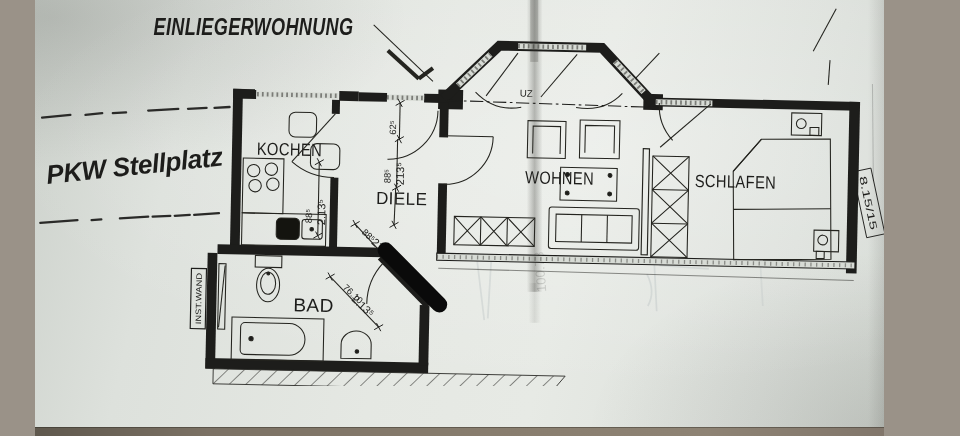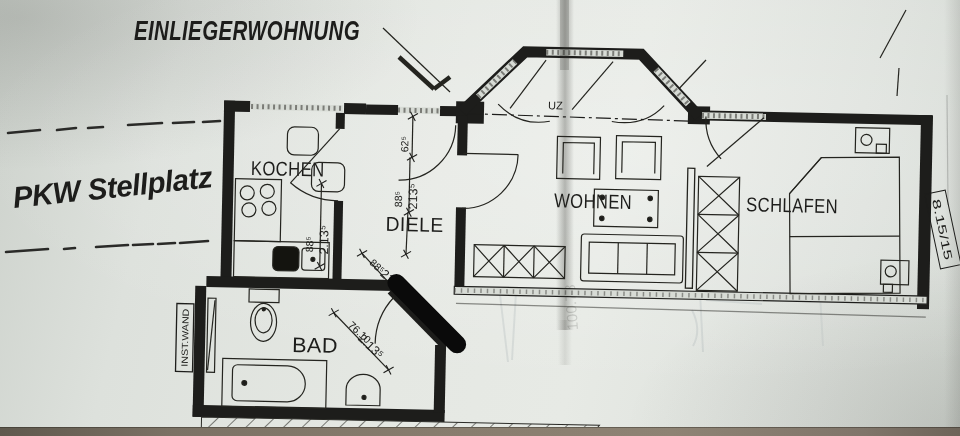--- a/index.html
+++ b/index.html
@@ -1,17 +1,17 @@
 <!DOCTYPE html>
 <html><head>
 <meta charset="utf-8">
 <style>
   html,body{margin:0;padding:0;background:#9a9288;}
-  .stage{position:relative;width:960px;height:436px;overflow:hidden;
-         font-family:"Liberation Sans",sans-serif;}
+  .stage{position:relative;width:849px;height:436px;overflow:hidden;
+         font-family:"Liberation Sans",sans-serif;margin-left:35px;}
   
   .paper{position:absolute;inset:0;
     background:
       radial-gradient(120% 90% at 68% 35%, rgba(255,255,255,.28), rgba(255,255,255,0) 60%),
       radial-gradient(60% 50% at 2% 4%, rgba(40,42,38,.16), rgba(40,42,38,0) 70%),
       radial-gradient(50% 60% at 100% 100%, rgba(40,40,36,.14), rgba(40,40,36,0) 70%),
       linear-gradient(103deg,#ccd1cb 0%,#dde1dc 18%,#e5e8e3 45%,#e7eae5 62%,#dce0db 86%,#d4d9d3 100%);
   }
   .rightEdge{position:absolute;top:0;right:0;width:16px;height:436px;
     background:linear-gradient(90deg,rgba(60,60,55,0),rgba(60,60,55,.14));}

